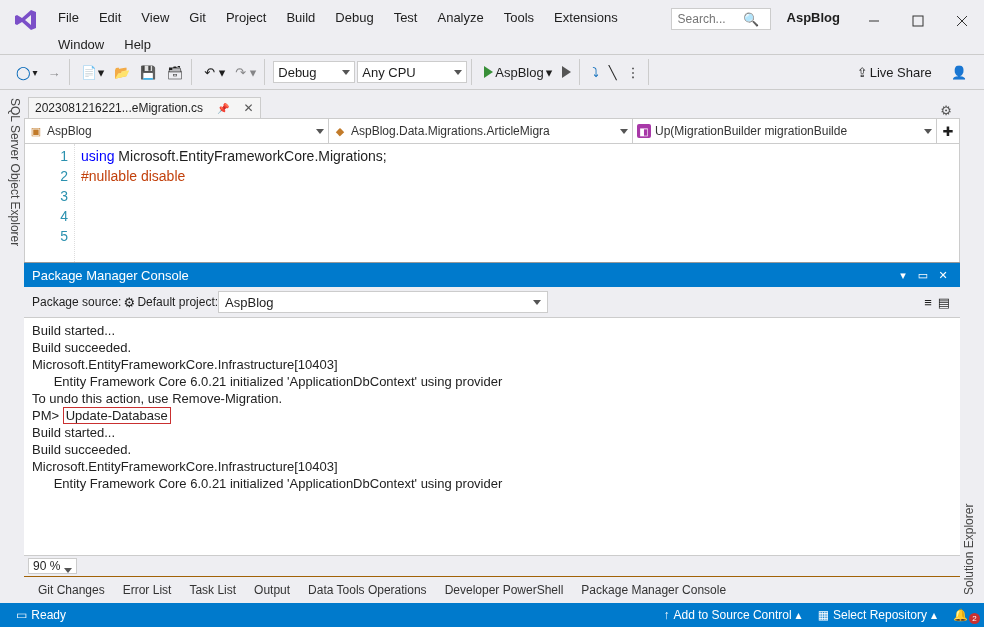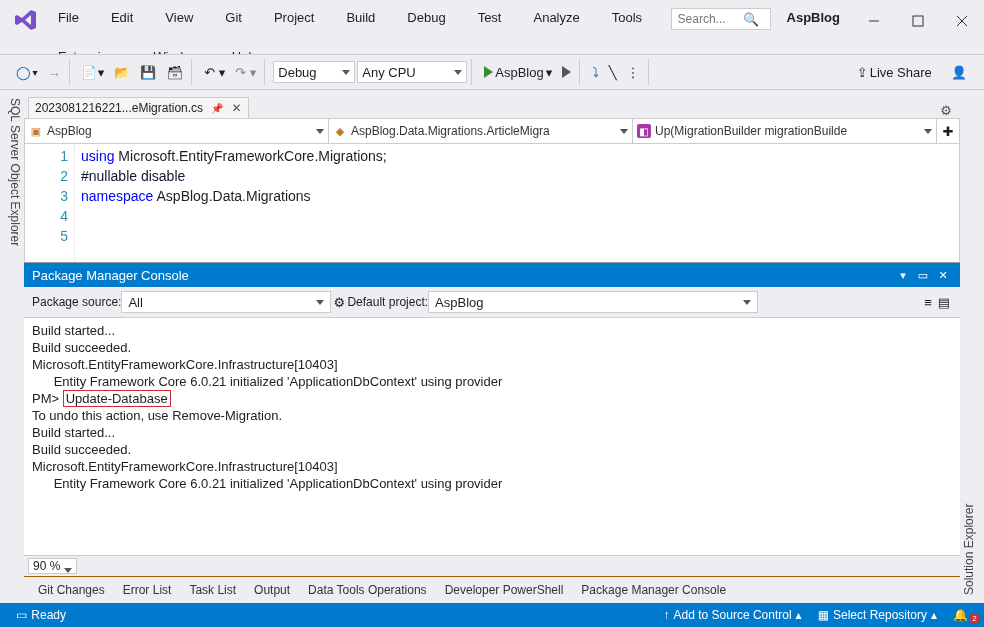--- a/index.html
+++ b/index.html
@@ -3,21 +3,21 @@
 <meta charset="utf-8">
 <style>
 * { margin: 0; padding: 0; box-sizing: border-box; font-family: 'Segoe UI', Tahoma, sans-serif; }
 body { background: #eeeef2; width: 984px; height: 627px; overflow: hidden; display: flex; flex-direction: column; font-size: 13px; color: #1e1e1e; }
 
 
 .titlebar { height: 54px; display: flex; align-items: flex-start; padding: 2px 4px 0 8px; }
 .vs-logo { width: 28px; height: 28px; margin: 4px 10px 0 4px; display: flex; align-items: center; justify-content: center; }
 .vs-logo svg { width: 24px; height: 24px; }
 .menu-area { display: flex; flex-direction: column; flex: 1; }
-.menu-row { display: flex; gap: 16px; padding-top: 4px; flex-wrap: wrap; }
+.menu-row { display: flex; gap: 4px; padding-top: 4px; flex-wrap: wrap; }
 .menu-item { padding: 4px 8px; cursor: default; }
 .title-right { display: flex; align-items: flex-start; gap: 8px; padding-top: 6px; justify-content: space-between; }
 .search-box { width: 100px; border: 1px solid #ccc; background: #fff; padding: 2px 6px; display: flex; align-items: center; gap: 6px; }
 .search-box input { border: none; outline: none; width: 60px; font-size: 12px; }
 .app-name { font-weight: 600; padding: 2px 8px; }
 .win-btn { width: 36px; height: 26px; display:flex; align-items:center; justify-content:center; }
 
 
 .toolbar { display: flex; align-items: center; gap: 4px; padding: 2px 8px; height: 36px; border-top: 1px solid #ccc; border-bottom: 1px solid #ccc; background:#eeeef2; }
 .tb-group { display: flex; align-items: center; gap: 2px; padding: 0 4px; border-right: 1px solid #ccc; height: 26px; }
@@ -29,42 +29,42 @@
 .play.outline { border-left: 9px solid #555; background: none; }
 
 
 .main-shell { flex: 1; display: flex; min-height: 0; }
 .side-tab { width: 24px; background: #eeeef2; writing-mode: vertical-rl; text-orientation: mixed; font-size: 12px; padding: 8px 2px; color: #444; display:flex; justify-content:flex-start; }
 .side-tab.right { transform: rotate(180deg); }
 .center-col { flex: 1; display: flex; flex-direction: column; min-height: 0; }
 
 
 .tabstrip { display: flex; background: #eeeef2; padding: 2px 0 0 4px; height: 28px; align-items: flex-end; }
-.doctab { background: #f5f5f5; border: 1px solid #ccc; border-bottom: none; padding: 3px 6px; display: flex; gap: 8px; align-items: center; font-size: 12px; }
+.doctab { background: #f5f5f5; border: 1px solid #ccc; border-bottom: none; padding: 3px 6px; display: flex; gap: 14px; align-items: center; font-size: 12px; }
 .doctab .pin { color: #888; font-size: 10px; }
 .doctab .close { color: #555; }
 .tabstrip .spacer { flex:1; }
 .tabstrip .gear { padding: 0 8px; color:#555; }
 
 
 .navbar { display: flex; background: #fff; border: 1px solid #ccc; height: 26px; }
 .navsel { flex: 1; border-right: 1px solid #ccc; display: flex; align-items: center; padding: 0 4px; gap: 4px; font-size: 12px; overflow: hidden; white-space: nowrap; color:#333; }
 .navsel:last-child { border-right: none; }
 .navicon { width: 14px; height: 14px; display: inline-flex; align-items:center; justify-content:center; font-size:11px; }
 .ic-proj { color: #c27b2a; }
 .ic-class { color: #c27b2a; }
 .ic-meth { background: #a838a8; color:#fff; border-radius:2px; width:14px; height:14px; font-size:10px; display:inline-flex; align-items:center; justify-content:center; }
 
 
 .editor { flex: 0 0 auto; background: #fff; display: flex; font-family: Consolas, monospace; font-size: 14px; overflow: hidden; border-left:1px solid #ccc; border-right:1px solid #ccc; }
 .gutter { width: 30px; text-align: right; padding: 2px 6px 0 0; color: #2b91af; background: #fff; line-height: 20px; border-right: 1px dotted #ddd; }
 .gutterL { width: 20px; background:#fff; }
 .code { padding: 2px 0 0 6px; line-height: 20px; }
 .kw { color: #0000ff; }
-.pp { color: #0f172a; }
+.pp { color: #c2410c; }
 .code .ln { white-space: pre; }
 
 
 .pmc { border-top: 1px solid #999; display: flex; flex-direction: column; flex: 1; min-height: 0; }
 .pmc-title { background: #007acc; color: #fff; padding: 4px 8px; display: flex; align-items: center; }
 .pmc-title .txt { flex: 1; }
 .pmc-title .btns { display:flex; gap:2px; }
 .pmc-title .b { width: 18px; height: 16px; display:flex; align-items:center; justify-content:center; font-size:11px; }
 .pmc-bar { display: flex; align-items: center; padding: 4px 8px; background: #eeeef2; border-bottom: 1px solid #ccc; }
 .pmc-bar label { font-size: 12px; }
@@ -222,55 +222,50 @@
     </div>
 
     <div class="editor" style="height:118px">
       <div class="gutterL"></div>
       <div class="gutter">1<br>2<br>3<br>4<br>5<br></div>
       <div class="code">
         <div class="ln"><span class="kw">using</span><span> Microsoft.EntityFrameworkCore.Migrations;</span></div>
         <div class="ln"></div>
         <div class="ln"><span class="pp">#nullable disable</span></div>
         <div class="ln"></div>
-        <div class="ln"><span class="kw">namespace</span><span> AspBlog.Data.Migrations</span></div>
       </div>
     </div>
 
     <div class="pmc">
       <div class="pmc-title">
         <span class="txt">Package Manager Console</span>
         <span class="btns">
           <span class="b">▾</span>
           <span class="b">▭</span>
           <span class="b">✕</span>
         </span>
       </div>
       <div class="pmc-bar">
         <label>Package source:</label>
-        <div class="pmc-sel" style="width:210px">
-            <span>All</span>
-            <span class="chevdown"></span>
-          </div>
         <span class="ico">⚙</span>
         <label>Default project:</label>
         <div class="pmc-sel" style="width:330px">
             <span>AspBlog</span>
             <span class="chevdown"></span>
           </div>
         <span style="margin-left:auto" class="ico">≡</span>
         <span class="ico">▤</span>
       </div>
       <div class="pmc-body" id="pmc-body">
           <div>Build&nbsp;started...</div>
           <div>Build&nbsp;succeeded.</div>
           <div>Microsoft.EntityFrameworkCore.Infrastructure[10403]</div>
           <div>&nbsp;&nbsp;&nbsp;&nbsp;&nbsp;&nbsp;Entity&nbsp;Framework&nbsp;Core&nbsp;6.0.21&nbsp;initialized&nbsp;'ApplicationDbContext'&nbsp;using&nbsp;provider</div>
+          <div>To&nbsp;undo&nbsp;this&nbsp;action,&nbsp;use&nbsp;Remove-Migration.</div>
           <div>PM&gt; <span class="cmd-box">Update-Database</span></div>
-          <div>To&nbsp;undo&nbsp;this&nbsp;action,&nbsp;use&nbsp;Remove-Migration.</div>
           <div>Build&nbsp;started...</div>
           <div>Build&nbsp;succeeded.</div>
           <div>Microsoft.EntityFrameworkCore.Infrastructure[10403]</div>
           <div>&nbsp;&nbsp;&nbsp;&nbsp;&nbsp;&nbsp;Entity&nbsp;Framework&nbsp;Core&nbsp;6.0.21&nbsp;initialized&nbsp;'ApplicationDbContext'&nbsp;using&nbsp;provider</div>
         </div>
       <div class="zoom">
         <span class="zs">
             <span>90 %</span>
             <span class="chevdown"></span>
           </span>

